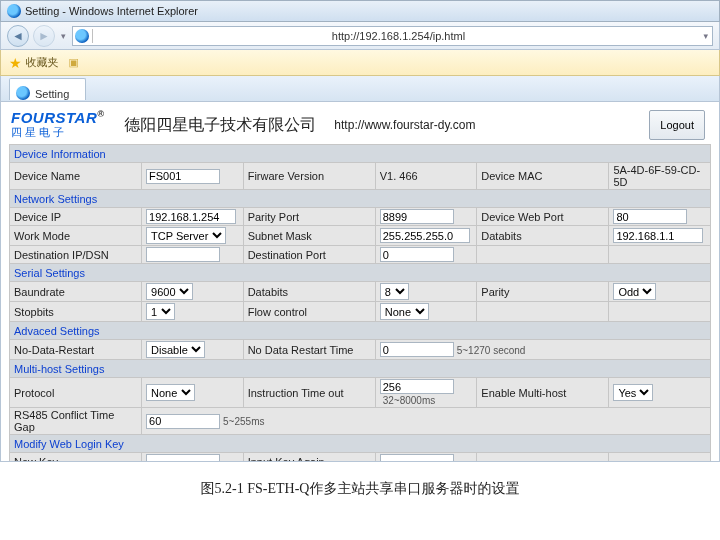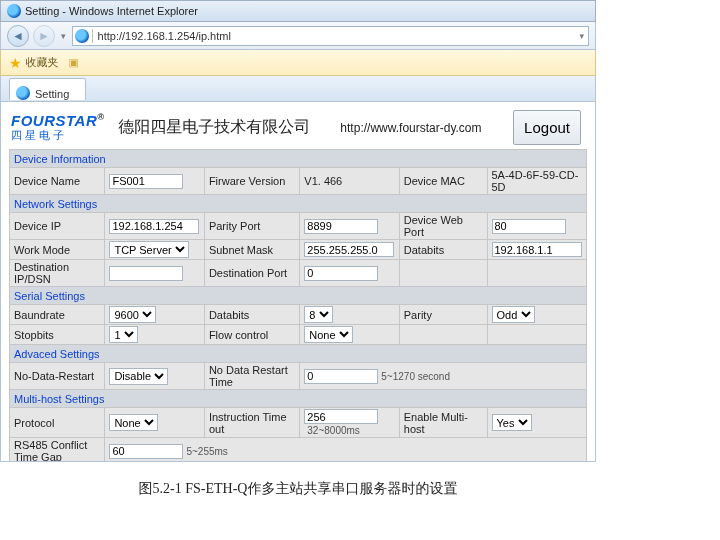--- a/index.html
+++ b/index.html
@@ -1,38 +1,38 @@
 <!DOCTYPE html>
 <html><head>
 <meta charset="utf-8">
 <style>
 *{box-sizing:border-box;margin:0;padding:0;font-family:"Microsoft YaHei",Tahoma,Arial,sans-serif}
 body{background:#fff;font-size:11px}
-.outer{width:596px;height:540px;background:#fff;position:relative}
+.outer{width:720px;height:540px;background:#fff;position:relative}
 .titlebar{height:22px;background:linear-gradient(#e8f0f8,#cfdff0);border:1px solid #a0b0c0;display:flex;align-items:center;padding:0 6px;color:#222;font-size:11px}
 .ie-icon{width:14px;height:14px;margin-right:4px;display:inline-block;background:radial-gradient(circle at 40% 40%,#6bc7ff 40%,#0a5fbf 70%);border-radius:50%}
 .navbar{height:28px;background:linear-gradient(#f4f7fb,#e4ecf5);border:1px solid #b6c5d6;border-top:none;display:flex;align-items:center;padding:0 6px;gap:4px}
 .navbtn{width:22px;height:22px;border-radius:50%;background:linear-gradient(#e9f2fb,#cfe0f0);border:1px solid #9cb6ce;color:#5a7ca0;display:flex;align-items:center;justify-content:center;font-size:12px}
 .urlbox{flex:1;display:flex;align-items:center;background:#fff;border:1px solid #a6b7c9;height:20px;padding:0 2px}
 .urlbox .sep{width:1px;height:14px;background:#c0c0c0;margin:0 3px}
 .ie-sm{width:14px;height:14px;background:radial-gradient(circle at 40% 40%,#6bc7ff 40%,#0a5fbf 70%);border-radius:50%}
 .urltxt{flex:1;border:none;outline:none;font-size:11px;color:#333;padding:0 2px}
 .dd-ic{color:#778;font-size:9px;padding:0 2px}
 .favbar{height:26px;background:linear-gradient(#fff9e1,#fdeec0);border:1px solid #d8c789;border-top:none;display:flex;align-items:center;padding:0 8px;color:#6b5a20;gap:4px}
 .star{color:#f2b200;font-size:14px}
 .tabbar{height:26px;background:linear-gradient(#eaf2fb,#d6e4f2);border:1px solid #b6c5d6;border-top:none;display:flex;align-items:center;padding:0 8px;gap:3px}
 .tab{background:#fff;border:1px solid #b0c2d4;border-bottom:none;height:22px;display:flex;align-items:flex-end;padding:0 16px 0 6px;font-size:11px;color:#333;border-radius:2px 2px 0 0}
 .page{border:1px solid #b6c5d6;border-top:none;padding:6px 8px 8px 8px;background:#fff;height:360px;overflow:hidden}
-.brand{display:flex;align-items:center;gap:8px;padding:2px 2px 4px 2px}
+.brand{display:flex;align-items:center;gap:14px;padding:2px 2px 4px 2px}
 .brand .logo{color:#0a5fd7;font-weight:700;font-size:15px;font-style:italic;letter-spacing:.5px;line-height:1}
 .brand .logo sup{font-size:9px;color:#333}
 .brand .sub{color:#0a5fd7;font-size:11px;letter-spacing:3px}
 .brand .co{color:#222;font-size:16px;margin-left:6px}
 .brand a{color:#222;text-decoration:none;font-size:12px}
-.logout{margin-left:auto;margin-right:4px;padding:8px 10px;border:1px solid #9aa8b8;background:linear-gradient(#f7f9fb,#e3e9ef);border-radius:2px;font-size:15px}
+.logout{margin-left:auto;margin-right:4px;padding:8px 10px;border:1px solid #9aa8b8;background:linear-gradient(#f7f9fb,#e3e9ef);border-radius:2px;font-size:11px}
 table{width:100%;border-collapse:collapse}
 td{border:1px solid #c6c6c6;padding:1px 4px;height:18px;background:#e6e6e6;color:#222;font-size:11px;vertical-align:middle}
 td.section{background:#d3d9df;color:#0b3fd0;font-weight:400;font-size:11px}
 td.lbl{width:130px}
 td.vcell{width:100px}
 input[type=text],input[type=password]{width:74px;height:15px;border:1px solid #aab6c2;background:#fff;font-size:11px;padding:0 2px}
 .wide{width:90px!important}
 select{height:17px;font-size:11px;border:1px solid #aab6c2;background:#fff}
 .hint{color:#555;font-size:10px;margin-left:3px}
 .caption{text-align:center;font-size:14px;color:#222;margin-top:18px;font-family:Liberation Serif, serif}
@@ -47,21 +47,21 @@
     <span>Setting - Windows Internet Explorer</span>
   </div>
 
   <div class="navbar">
     <div class="navbtn">◄</div>
     <div class="navbtn" style="opacity:.45">►</div>
     <span class="dd-ic">▾</span>
     <div class="urlbox">
       <span class="ie-sm"></span>
       <span class="sep"></span>
-      <input class="urltxt" style="width: 100%;" value="http://192.168.1.254/ip.html">
+      <input class="urltxt" style="width: 100%; text-align: center;" value="http://192.168.1.254/ip.html">
       <span class="dd-ic">▾</span>
     </div>
   </div>
 
   <div class="favbar">
     <span class="star">★</span>
     <span>收藏夹</span>
     <span style="margin-left:6px;color:#cfa93e">▣</span>
   </div>
 
@@ -72,21 +72,21 @@
     </div>
   </div>
 
   <div class="page">
     <div class="brand">
       <div>
         <div class="logo"><span>FOURSTAR</span><sup>®</sup></div>
         <div class="sub">四星电子</div>
       </div>
       <span class="co">德阳四星电子技术有限公司</span>
-      <a style="margin-left:22px">http://www.fourstar-dy.com</a>
+      <a style="margin-left:4px">http://www.fourstar-dy.com</a>
       <button class="logout">Logout</button>
     </div>
 
     <table>
       <tbody>
           <tr>
             <td class="section" colspan="6">Device Information</td>
           </tr>
       <tr>
         <td class="lbl">Device Name</td>

